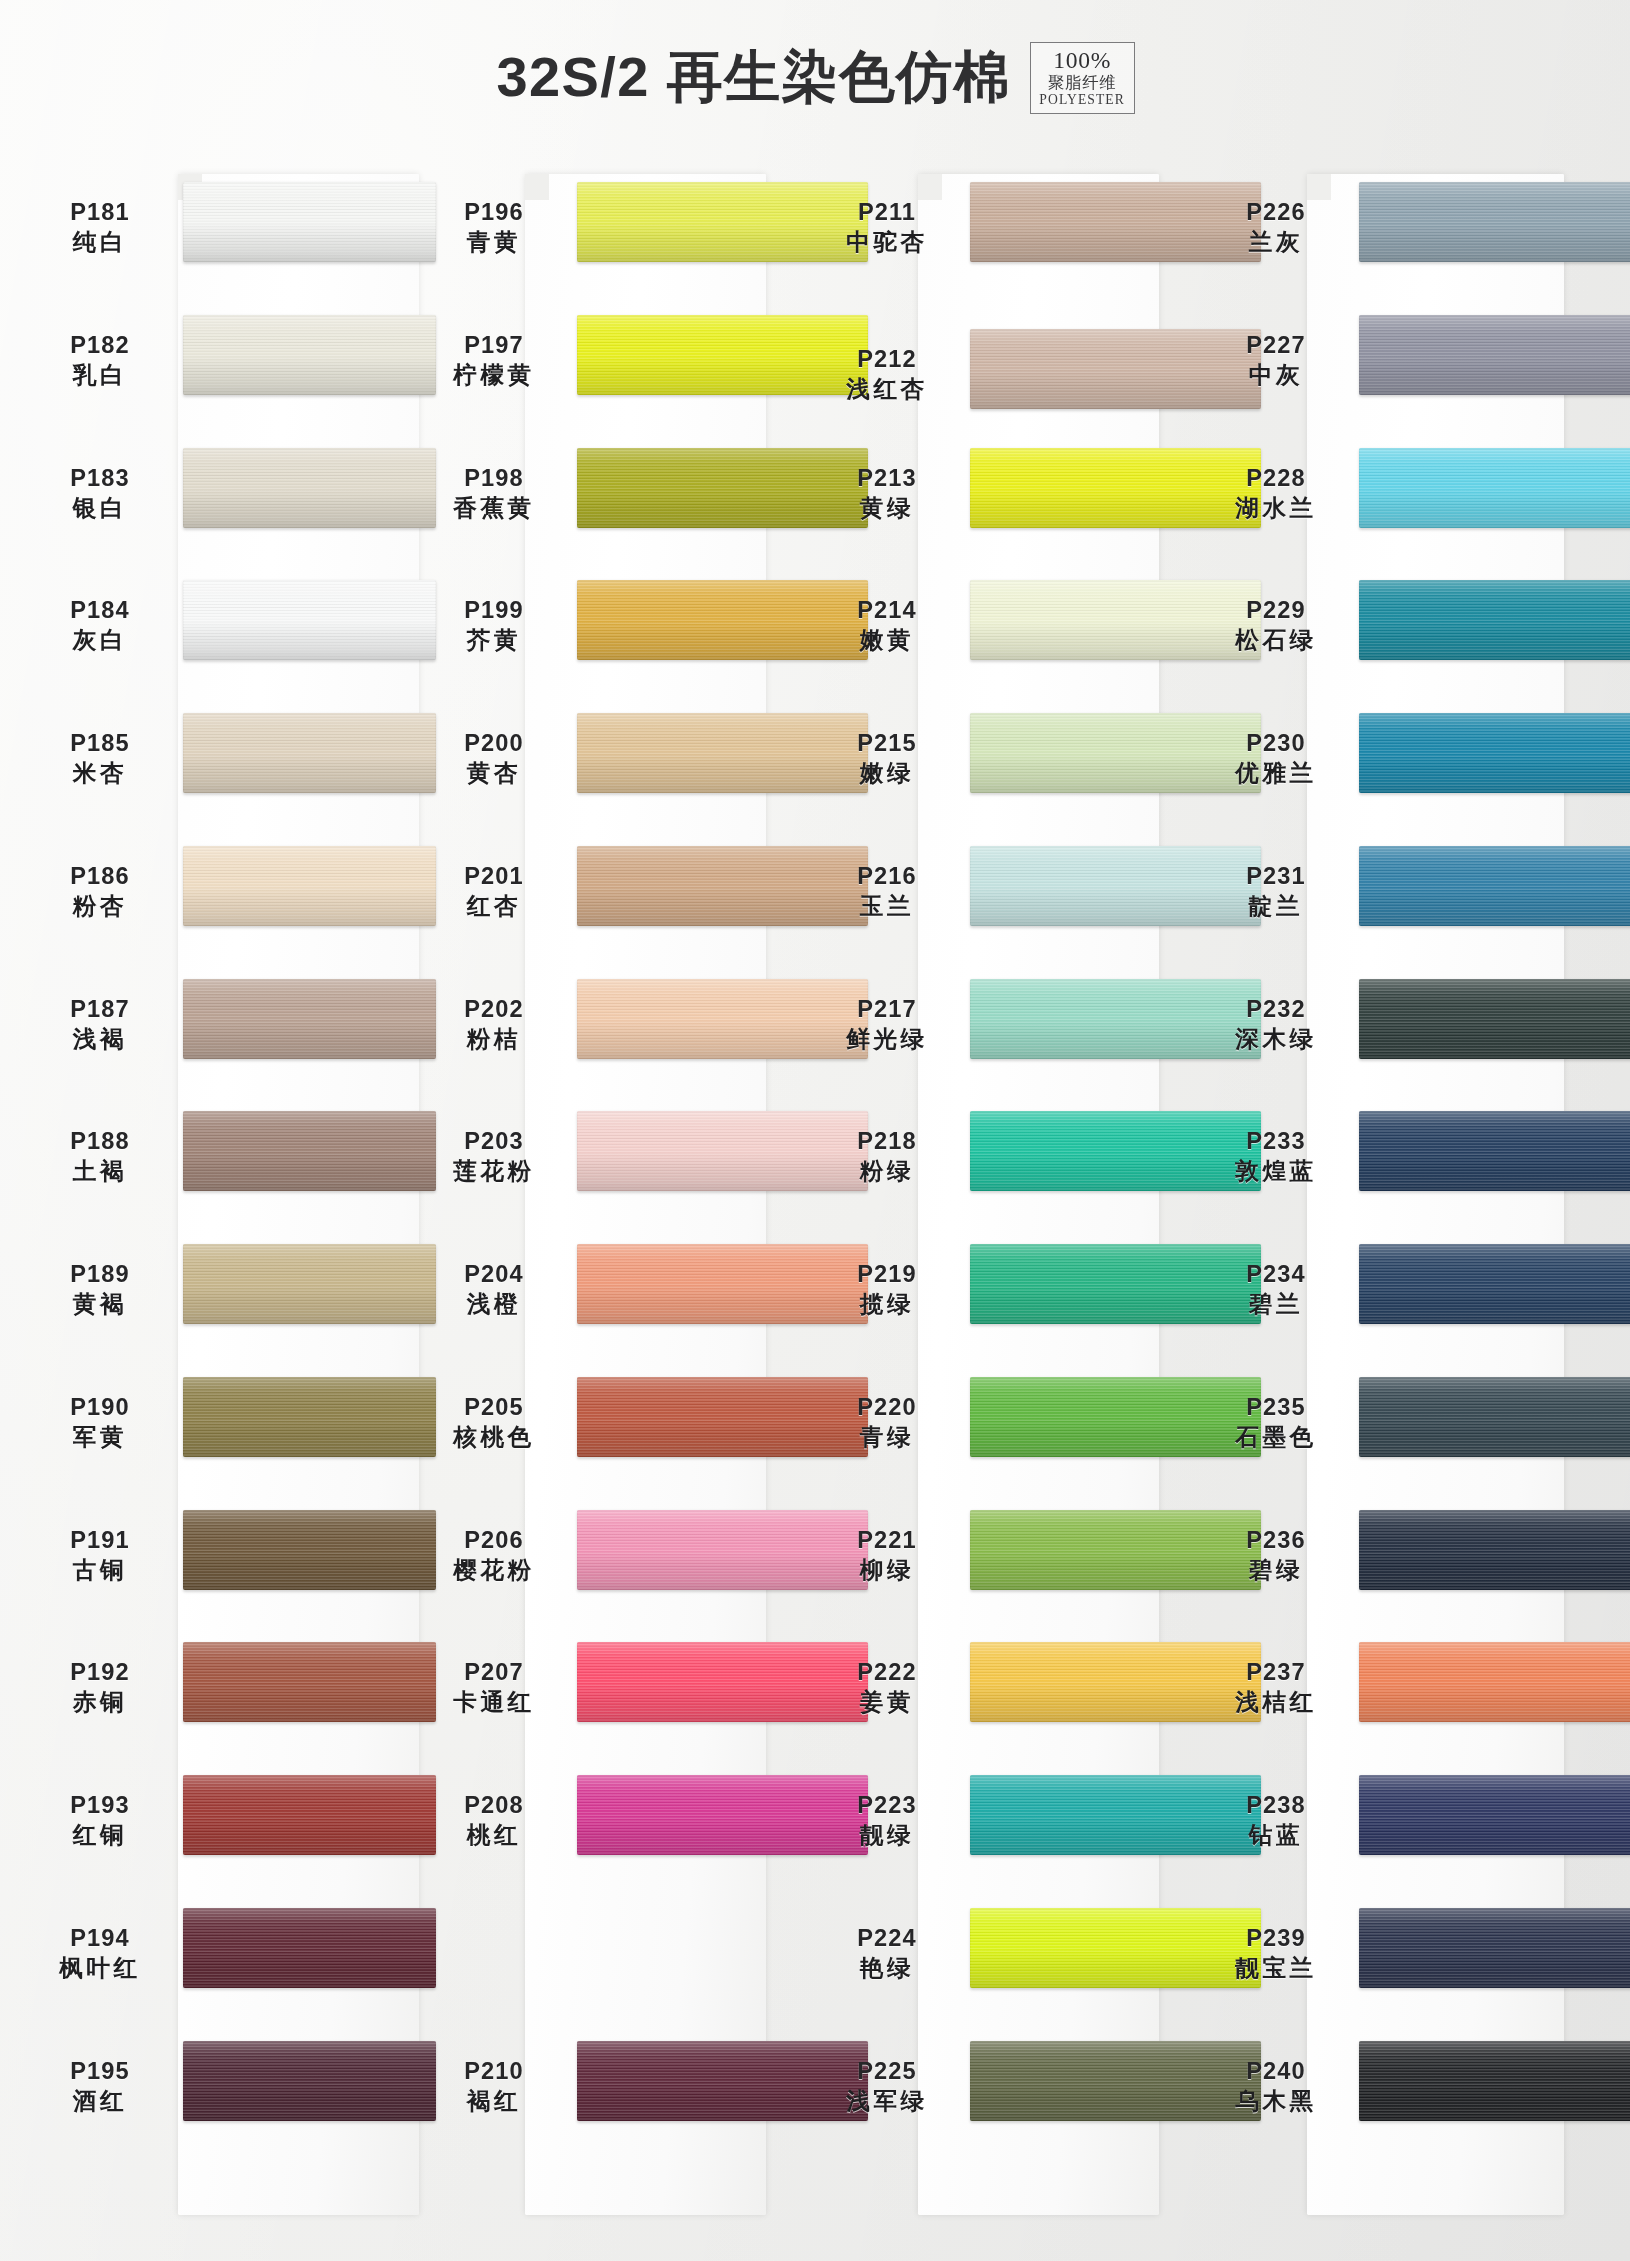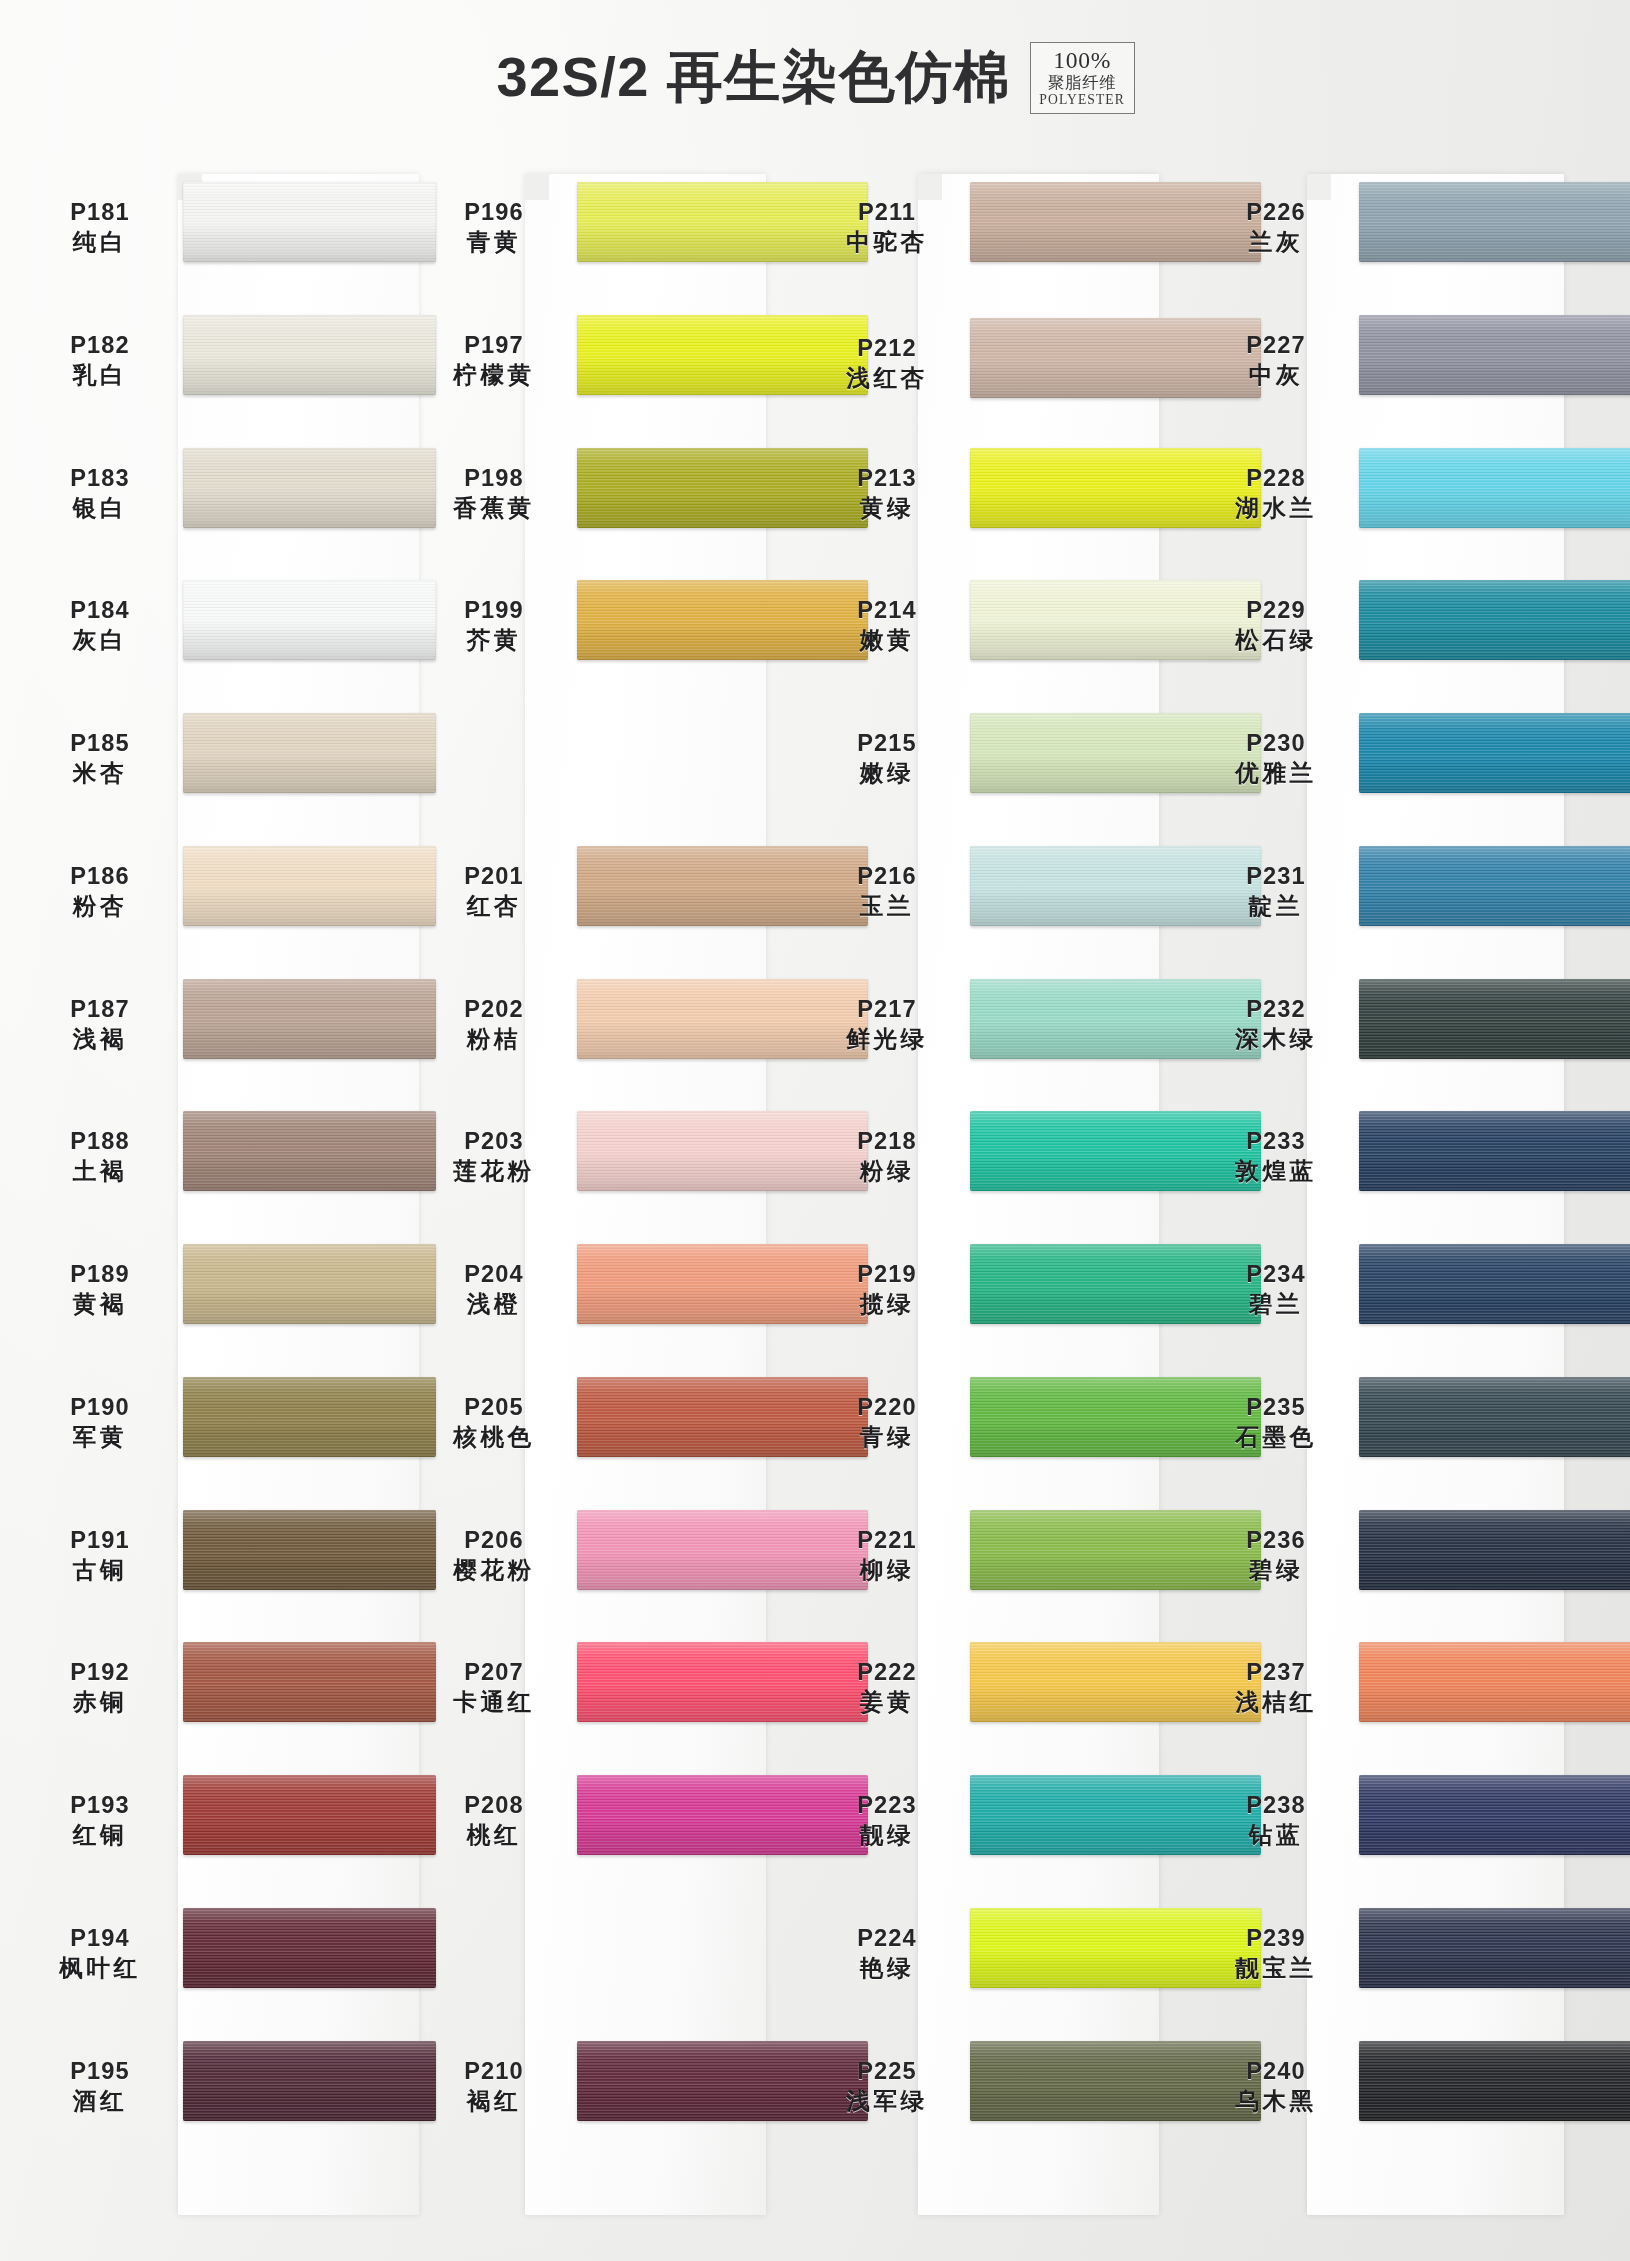--- a/index.html
+++ b/index.html
@@ -316,20 +316,29 @@
           </div>
           <div class="row" style="top: 398px;">
             <div class="label">
               <div class="code">P199</div>
               <div class="cname">芥黄</div>
             </div>
             <div class="swatch-wrap">
               <div class="swatch" style="background: rgb(223, 174, 61);"></div>
             </div>
           </div>
+          <div class="row" style="top: 531px;">
+            <div class="label">
+              <div class="code">P200</div>
+              <div class="cname">黄杏</div>
+            </div>
+            <div class="swatch-wrap">
+              <div class="swatch" style="background: rgb(224, 194, 148);"></div>
+            </div>
+          </div>
           <div class="row" style="top: 664px;">
             <div class="label">
               <div class="code">P201</div>
               <div class="cname">红杏</div>
             </div>
             <div class="swatch-wrap">
               <div class="swatch" style="background: rgb(207, 166, 130);"></div>
             </div>
           </div>
           <div class="row" style="top: 797px;">
@@ -411,21 +420,21 @@
       <div class="rows">
           <div class="row" style="top: 0px;">
             <div class="label">
               <div class="code">P211</div>
               <div class="cname">中驼杏</div>
             </div>
             <div class="swatch-wrap">
               <div class="swatch" style="background: rgb(199, 171, 152);"></div>
             </div>
           </div>
-          <div class="row" style="top: 136px; justify-content: space-between;">
+          <div class="row" style="top: 147px; justify-content: space-between;">
             <div class="label">
               <div class="code">P212</div>
               <div class="cname">浅红杏</div>
             </div>
             <div class="swatch-wrap">
               <div class="swatch" style="background: rgb(205, 179, 163);"></div>
             </div>
           </div>
           <div class="row" style="top: 266px;">
             <div class="label">

